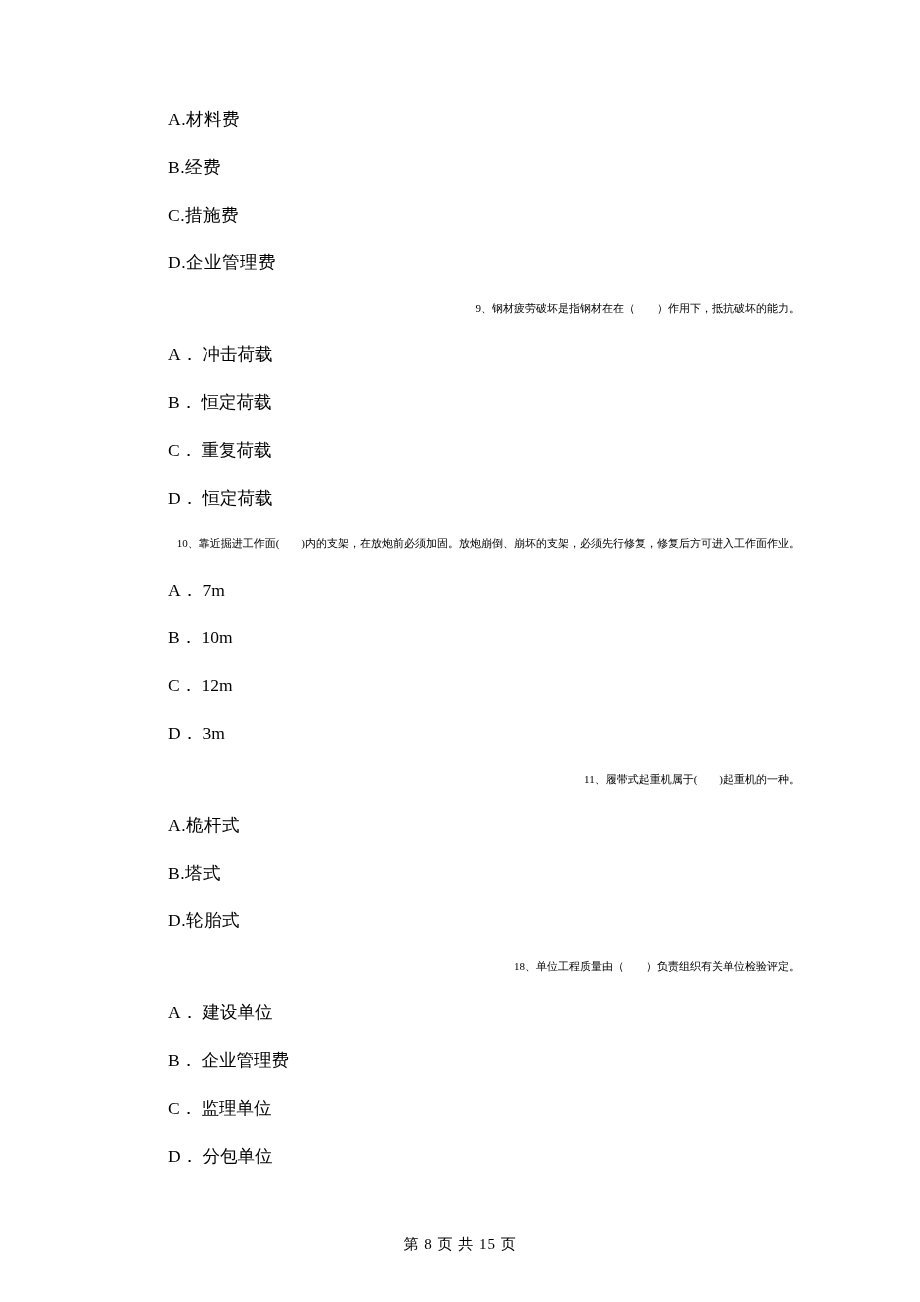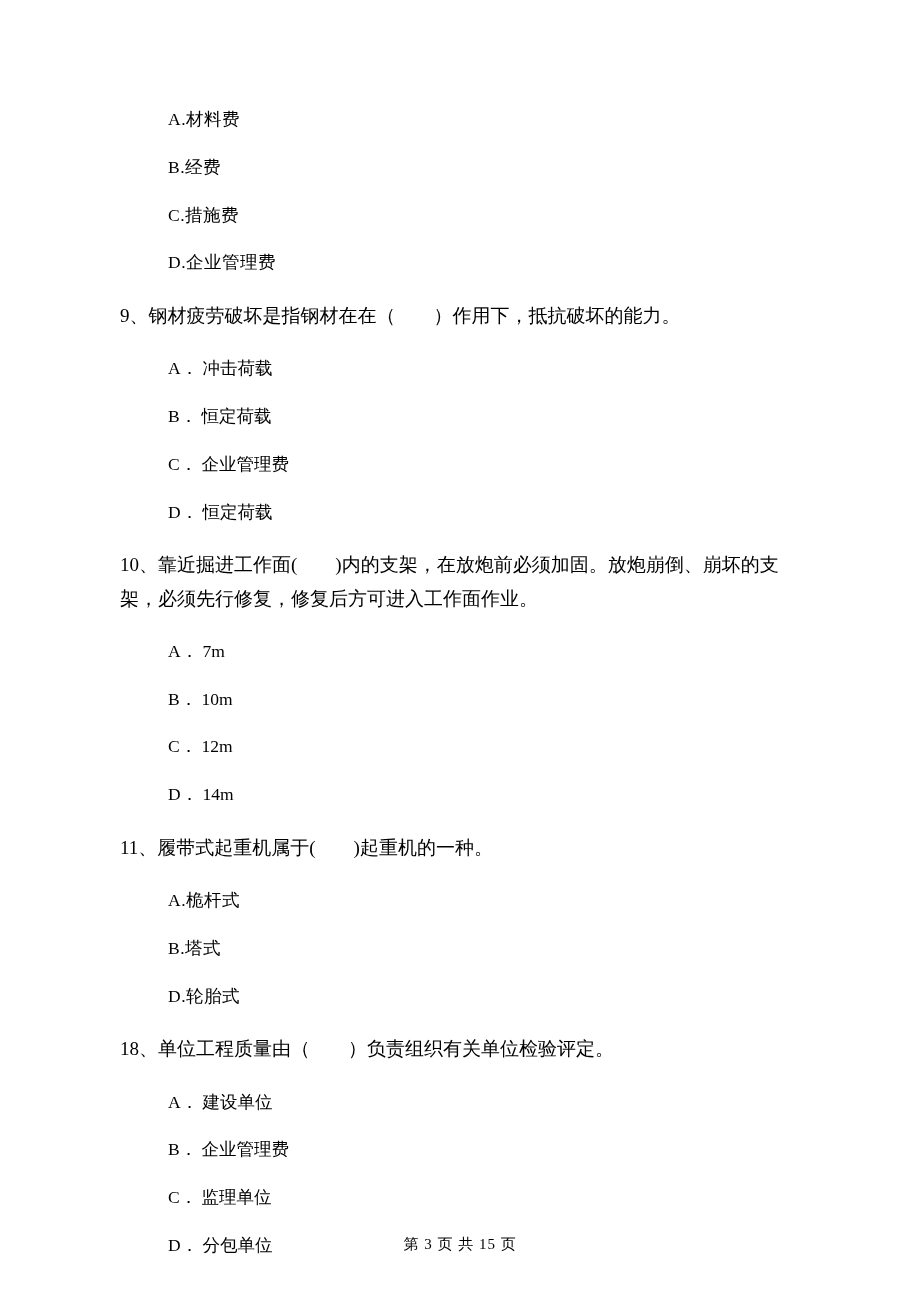--- a/index.html
+++ b/index.html
@@ -24,24 +24,25 @@
   .opt {
     font-size: 17.5px;
     line-height: 1.3;
     margin-bottom: 25px;
     letter-spacing: 0;
   }
   .opt-tight {
     letter-spacing: 0.5px;
   }
   .stem {
-    font-size: 19px;
+    font-size: 11px;
     line-height: 1.75;
     margin-bottom: 25px;
     letter-spacing: 0;
+    text-align: right;
   }
   .footer {
     position: absolute;
     bottom: 48px;
     left: 0;
     width: 920px;
     text-align: center;
     font-size: 15px;
     letter-spacing: 1px;
   }
@@ -55,41 +56,41 @@
     <div class="opt opt-tight">A.材料费</div>
     <div class="opt opt-tight">B.经费</div>
     <div class="opt opt-tight">C.措施费</div>
     <div class="opt opt-tight">D.企业管理费</div>
   </div>
 
   <div class="stem">9、钢材疲劳破坏是指钢材在在（　　）作用下，抵抗破坏的能力。</div>
   <div class="opt-block">
     <div class="opt">A． 冲击荷载</div>
     <div class="opt">B． 恒定荷载</div>
-    <div class="opt">C． 企业管理费</div>
+    <div class="opt">C． 重复荷载</div>
     <div class="opt">D． 恒定荷载</div>
   </div>
 
   <div class="stem">10、靠近掘进工作面(　　)内的支架，在放炮前必须加固。放炮崩倒、崩坏的支架，必须先行修复，修复后方可进入工作面作业。</div>
   <div class="opt-block">
     <div class="opt">A． 7m</div>
     <div class="opt">B． 10m</div>
     <div class="opt">C． 12m</div>
-    <div class="opt">D． 14m</div>
+    <div class="opt">D． 3m</div>
   </div>
 
   <div class="stem">11、履带式起重机属于(　　)起重机的一种。</div>
   <div class="opt-block">
     <div class="opt opt-tight">A.桅杆式</div>
     <div class="opt opt-tight">B.塔式</div>
     <div class="opt opt-tight">D.轮胎式</div>
   </div>
 
   <div class="stem">18、单位工程质量由（　　）负责组织有关单位检验评定。</div>
   <div class="opt-block">
     <div class="opt">A． 建设单位</div>
     <div class="opt">B． 企业管理费</div>
     <div class="opt">C． 监理单位</div>
     <div class="opt">D． 分包单位</div>
   </div>
 
-  <div class="footer">第 3 页 共 15 页</div>
+  <div class="footer">第 8 页 共 15 页</div>
 </div>
 
 </body></html>

